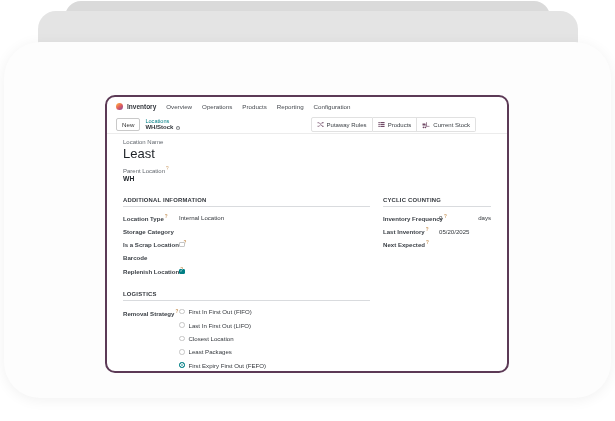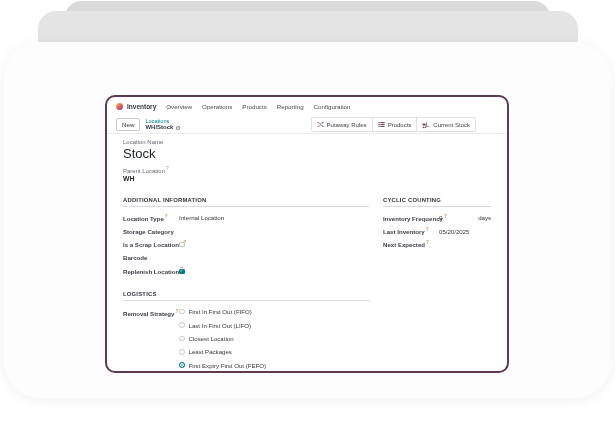--- a/index.html
+++ b/index.html
@@ -142,21 +142,21 @@
           <span>Current Stock</span>
         </button>
       </div>
     </div>
 
     <div class="form">
 
       <div class="toplabel">
         <span>Location Name</span>
       </div>
-      <div class="title">Stock</div>
+      <div class="title">Least</div>
 
       <div class="toplabel">
         <span>Parent Location</span><span class="sup">?</span>
       </div>
       <div class="parent-val">WH</div>
 
       <div class="cols">
 
         <div class="col-left">
           <div class="section-title">ADDITIONAL INFORMATION</div>

